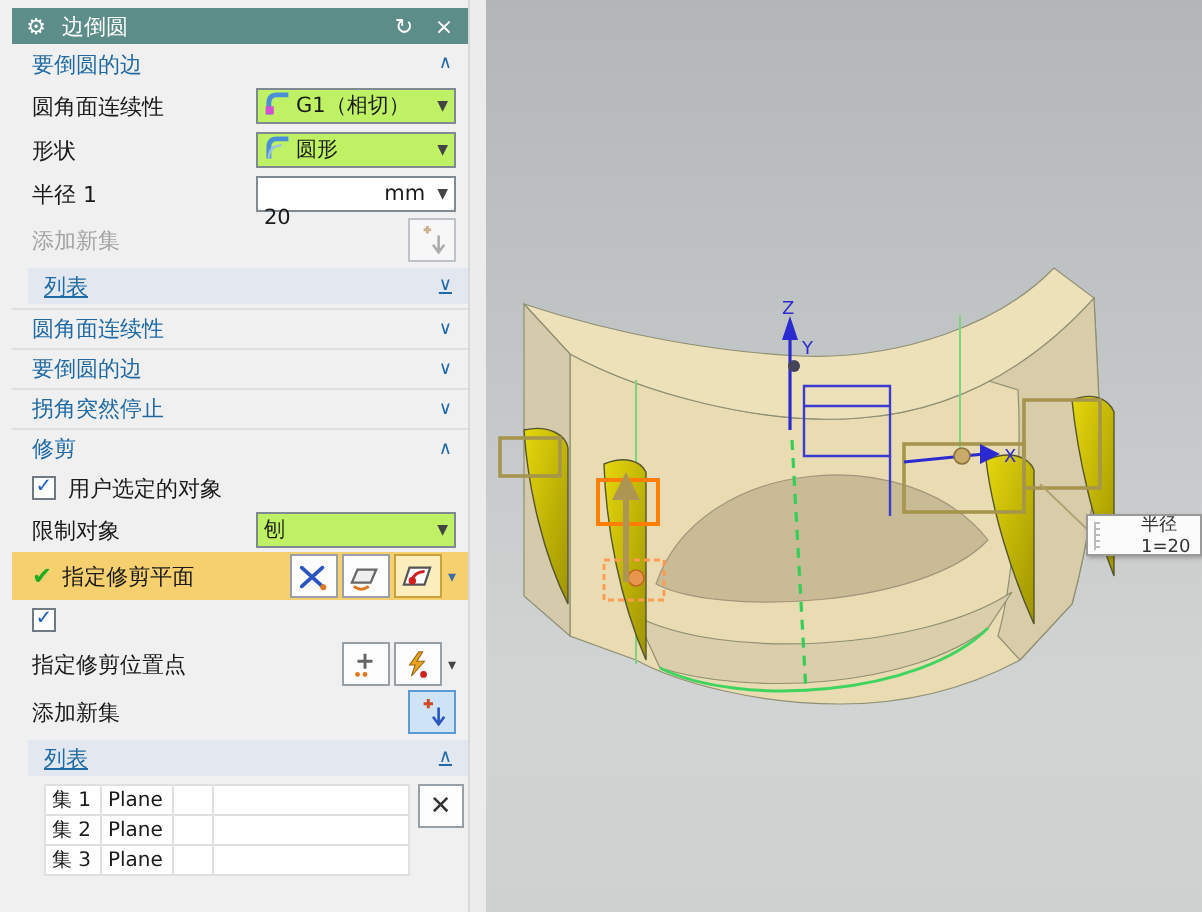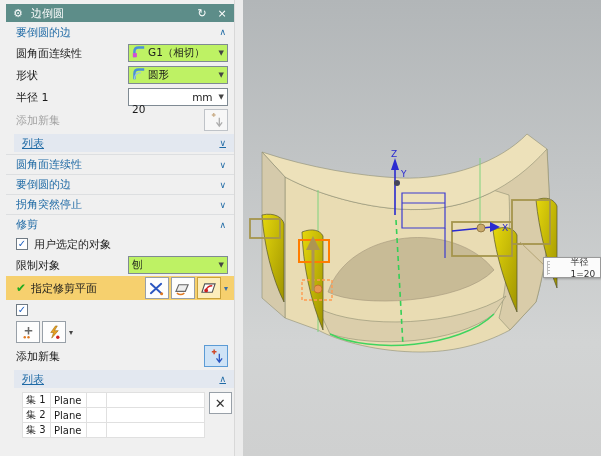--- a/index.html
+++ b/index.html
@@ -193,20 +193,21 @@
       </div>
     </div>
 
     <div class="row chkrow" style="min-height:20px">
       <span class="chk">
           <span>✓</span>
         </span>
     </div>
 
     <div class="row">
+      <span class="lbl">指定修剪位置点</span>
       <div class="btns">
         <div class="icon-btn">
           <svg width="15" height="15" viewBox="0 0 16 16">
             <path d="M8,2 v8 M4,6 h8" stroke="#666" stroke-width="1.6"></path>
             <circle cx="4" cy="13" r="1.3" fill="#e07820"></circle>
               <circle cx="8" cy="13" r="1.3" fill="#e07820"></circle>
           </svg>
         </div>
         <div class="icon-btn">
           <svg width="15" height="15" viewBox="0 0 16 16">

